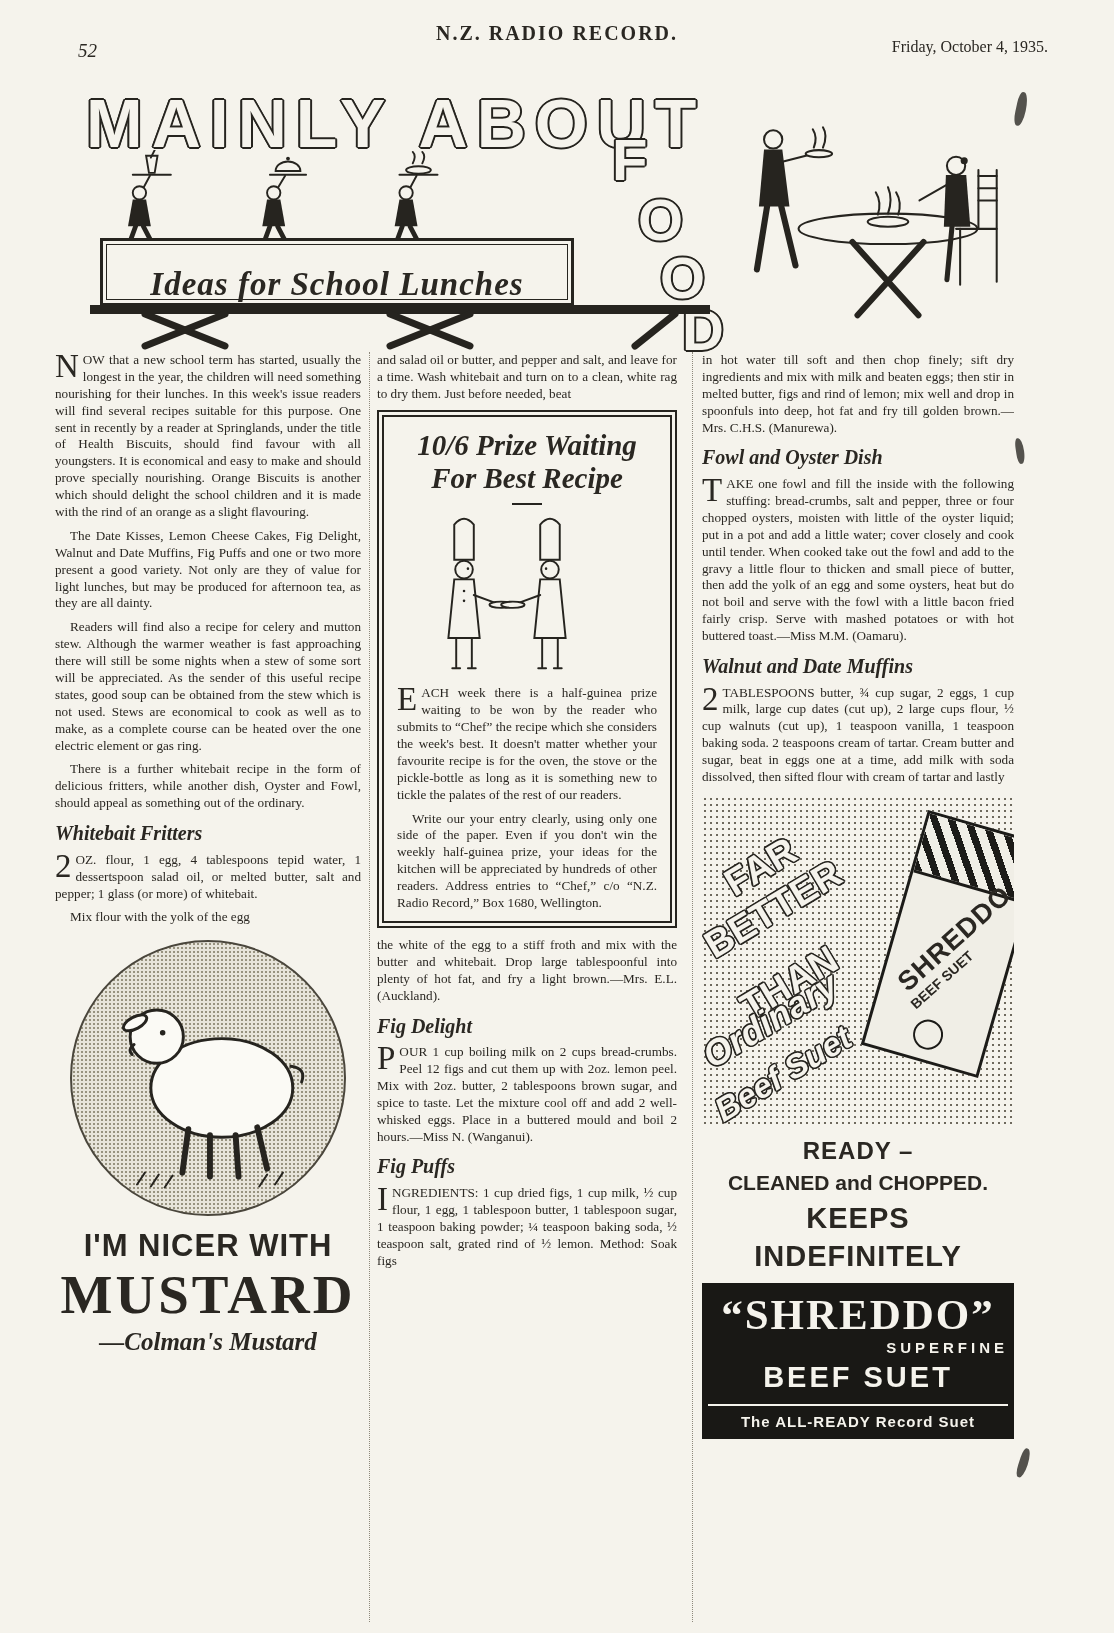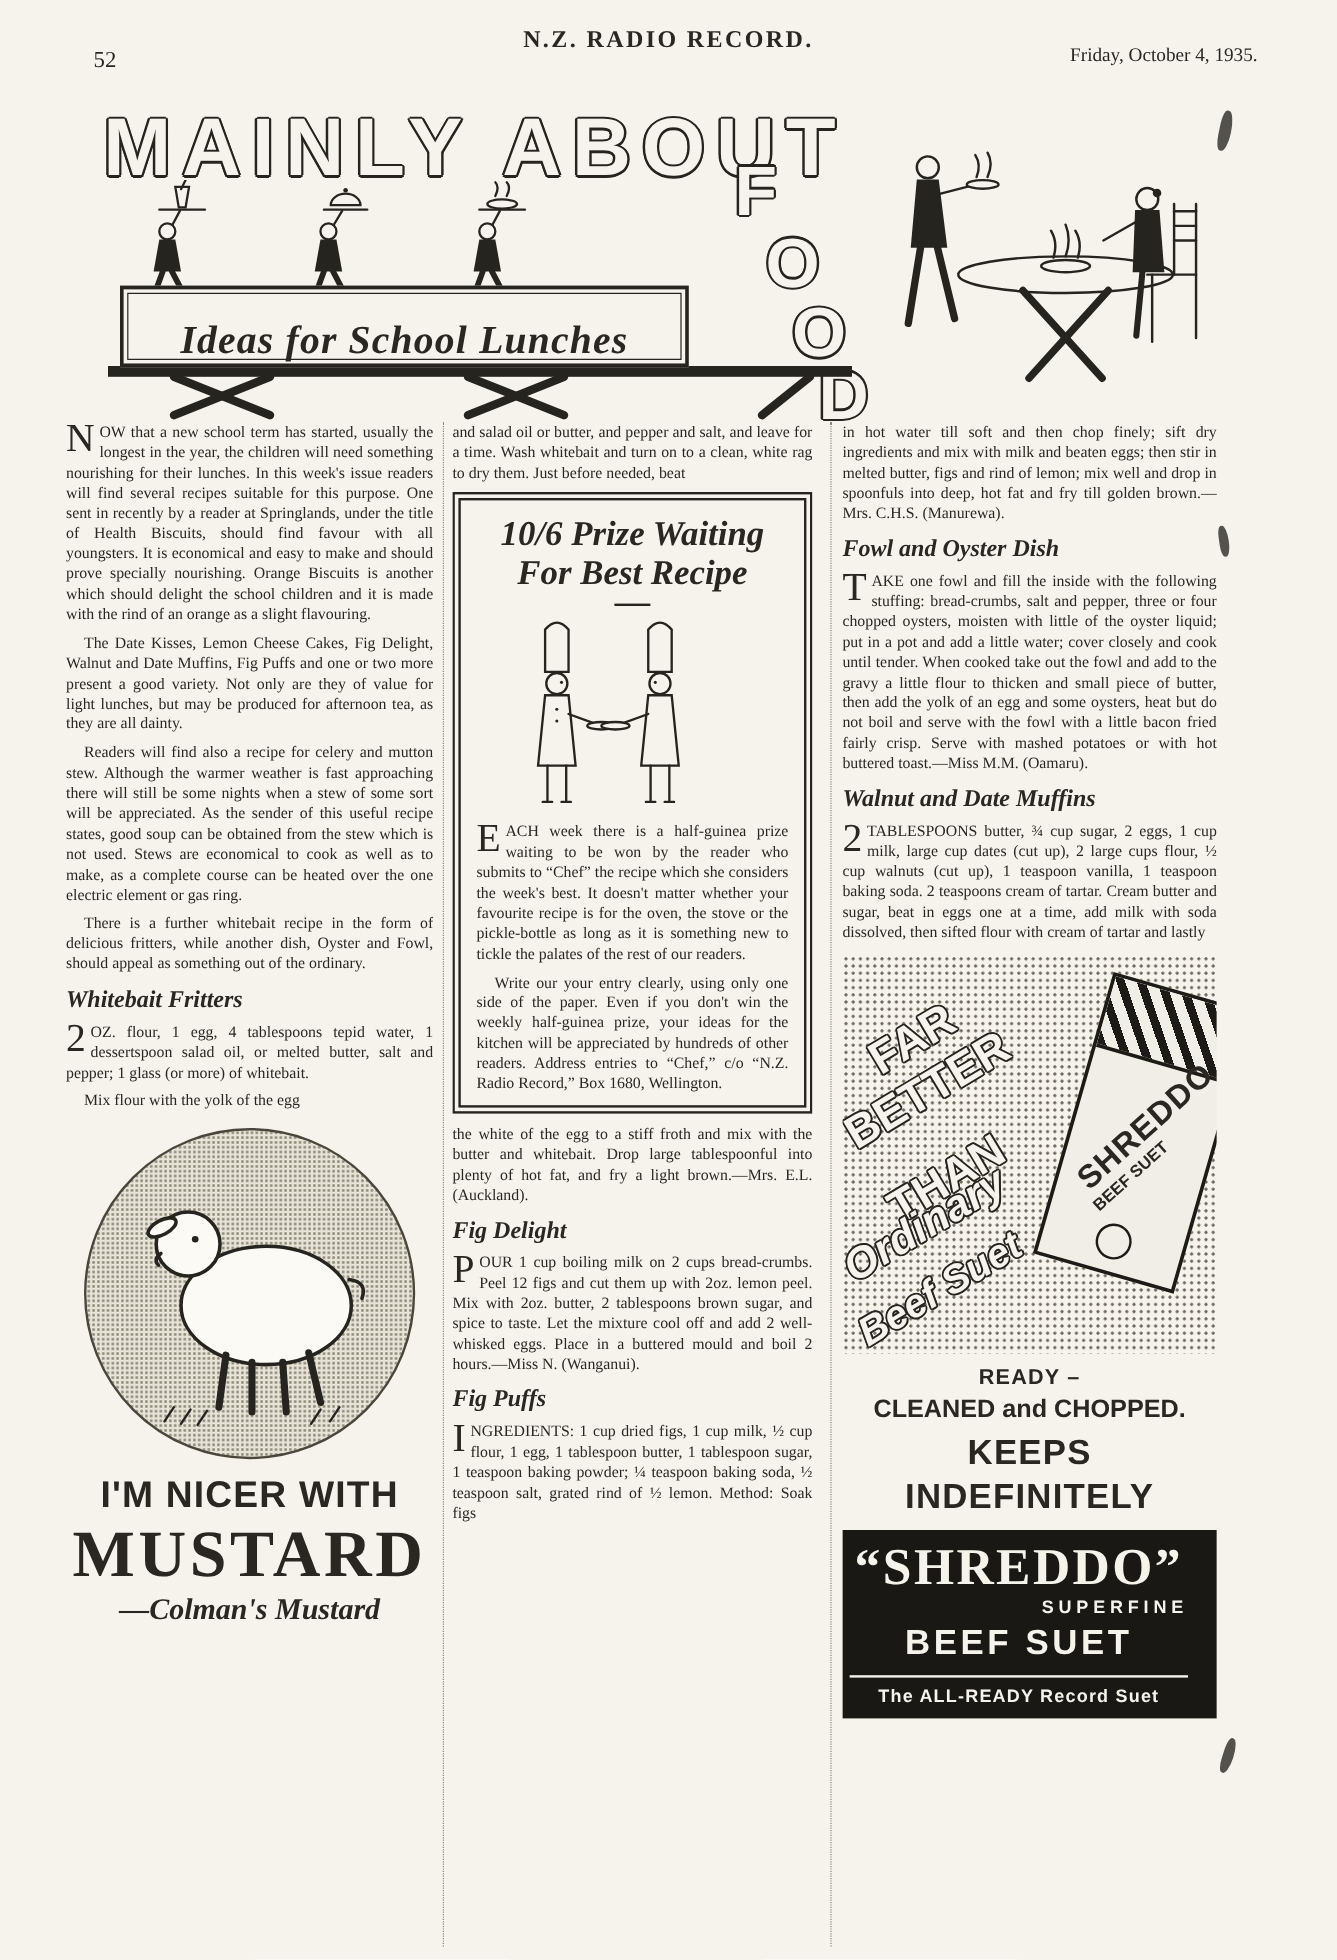--- a/index.html
+++ b/index.html
@@ -1,19 +1,19 @@
 <!DOCTYPE html>
 <html><head>
 <meta charset="utf-8">
 <style>
   html,body{margin:0;padding:0;}
   .page{position:relative;width:1114px;height:1633px;background:#f5f3ec;overflow:hidden;
         font-family:"Liberation Serif",serif;color:#2a2722;}
   
-  .hdr-pageno{position:absolute;top:40px;left:78px;font-size:19px;}
+  .hdr-pageno{position:absolute;top:40px;left:78px;font-size:19px;font-style:italic;}
   .hdr-title{position:absolute;top:22px;left:0;right:0;text-align:center;font-size:20px;
              letter-spacing:2px;font-weight:bold;}
   .hdr-date{position:absolute;top:38px;right:66px;font-size:16px;}
   
   .outline{color:#f5f3ec;
     text-shadow:2px 0 #26241f,-2px 0 #26241f,0 2px #26241f,0 -2px #26241f,
                 1.4px 1.4px #26241f,-1.4px 1.4px #26241f,1.4px -1.4px #26241f,-1.4px -1.4px #26241f;}
   .outline-sm{color:#f5f3ec;
     text-shadow:1.6px 0 #26241f,-1.6px 0 #26241f,0 1.6px #26241f,0 -1.6px #26241f,
                 1.1px 1.1px #26241f,-1.1px 1.1px #26241f,1.1px -1.1px #26241f,-1.1px -1.1px #26241f;}
@@ -72,24 +72,24 @@
   .pack-stripes{position:absolute;top:0;left:0;right:0;height:58px;border-bottom:3px solid #1c1b18;
                 background:repeating-linear-gradient(55deg,#1c1b18 0 7px,#f0eee6 7px 16px);}
   .pack-brand{position:absolute;top:96px;left:-30px;width:176px;transform:rotate(-58deg);
               text-align:center;font-family:"Liberation Sans",sans-serif;font-weight:bold;
               font-size:27px;letter-spacing:1px;}
   .pack-sub{position:absolute;top:148px;left:-18px;width:152px;transform:rotate(-58deg);
             text-align:center;font-family:"Liberation Sans",sans-serif;font-weight:bold;font-size:14px;}
   .pack-seal{position:absolute;left:44px;bottom:10px;width:26px;height:26px;border:2px solid #1c1b18;
              border-radius:50%;}
   .ready-block{text-align:center;font-family:"Liberation Sans",sans-serif;font-weight:bold;margin:8px 0 8px 0;}
-  .ready-1{font-size:18px;letter-spacing:1px;}
+  .ready-1{font-size:24px;letter-spacing:1px;}
   .ready-2{font-size:21px;margin-top:3px;}
   .ready-3{font-size:29px;margin-top:4px;letter-spacing:1px;}
-  .black-box{background:#191815;color:#f5f3ec;text-align:center;padding:10px 24px 8px 6px;}
+  .black-box{background:#191815;color:#f5f3ec;text-align:center;padding:10px 6px 8px 6px;}
   .bb-brand{font-weight:bold;font-size:43px;letter-spacing:2px;line-height:1.0;}
   .bb-sub1{font-family:"Liberation Sans",sans-serif;font-weight:bold;font-size:15px;letter-spacing:4px;margin-top:2px;text-align:right;}
   .bb-sub2{font-family:"Liberation Sans",sans-serif;font-weight:bold;font-size:29px;letter-spacing:3px;margin-top:2px;}
   .bb-footer{border-top:2px solid #f5f3ec;margin-top:8px;padding-top:6px;
              font-family:"Liberation Sans",sans-serif;font-weight:bold;font-size:15px;letter-spacing:1px;}
   
   .smudge{position:absolute;background:#1d1c18;opacity:.75;border-radius:40% 60% 55% 45%;}
   #sm1{right:88px;top:92px;width:10px;height:34px;transform:rotate(12deg);}
   #sm2{right:90px;top:438px;width:8px;height:26px;transform:rotate(-8deg);}
   #sm3{right:86px;top:1448px;width:9px;height:30px;transform:rotate(18deg);}

